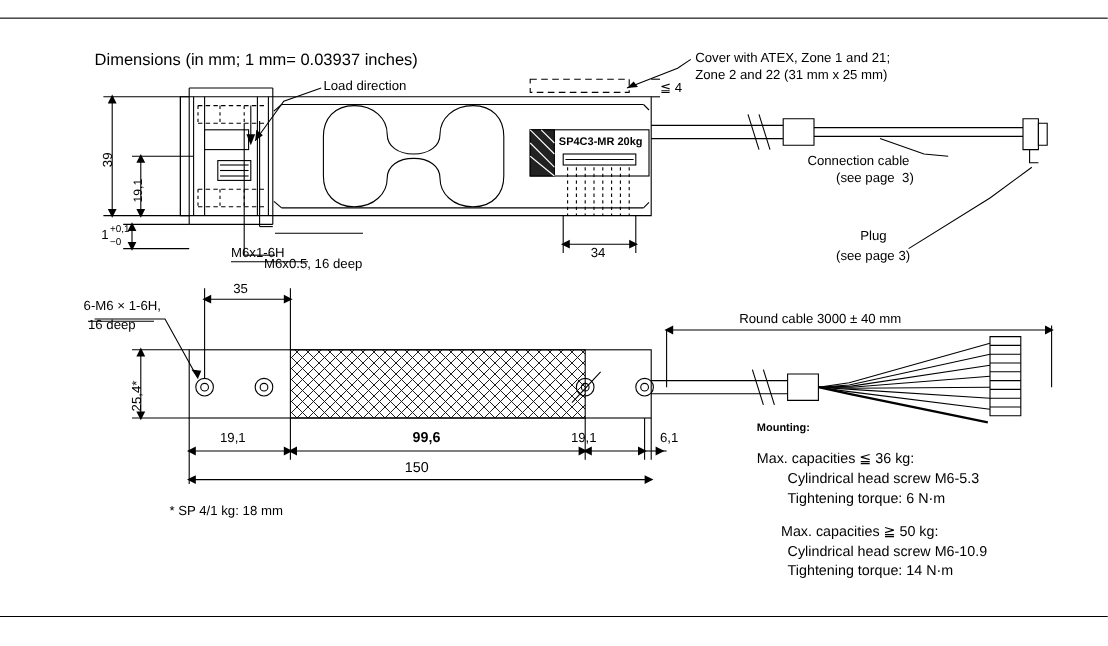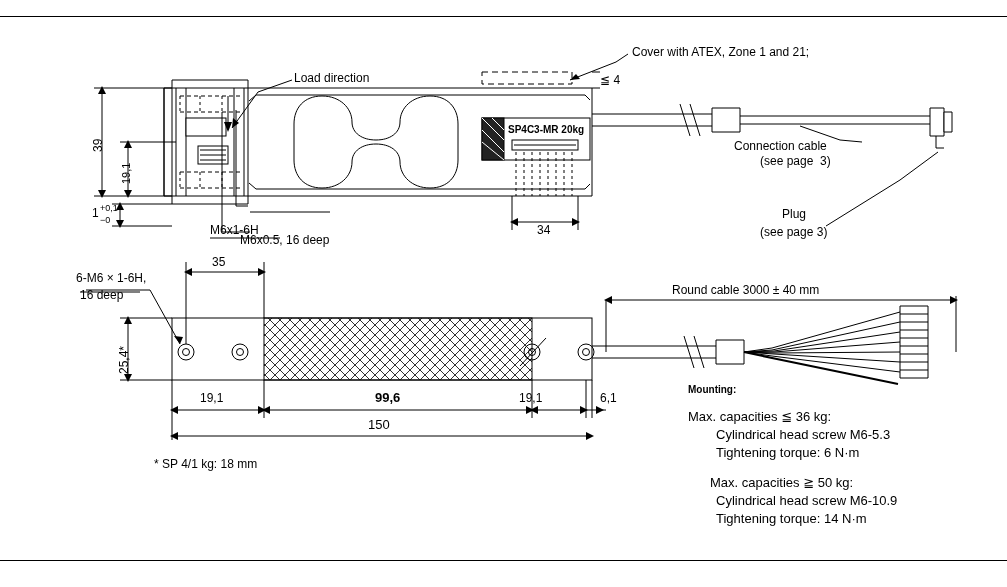--- a/index.html
+++ b/index.html
@@ -58,20 +58,21 @@
 </style>
 </head>
 <body>
 
 <div id="page">
 
   <div class="rule hline" id="top-border"></div>
   <div class="rule hline" id="bottom-border"></div>
   <div id="footer-band"></div>
 
+  <div class="txt t15" style="left:86px; top:46px;">Dimensions (in mm; 1 mm= 0.03937 inches)</div>
 
   <svg id="top-view" style="left:0px; top:0px; width:1007px; height:300px;">
     <g fill="none" stroke="#000" stroke-width="1">
 
       <path d="M164,88 L592,88 L592,196 L164,196 Z"></path>
 
       <path d="M256,95 L585,95"></path>
       <path d="M256,189 L585,189"></path>
       <path d="M256,95 L249,101"></path>
       <path d="M256,189 L249,183"></path>
@@ -147,20 +148,21 @@
     </g>
   </svg>
 
   <svg style="left:0; top:0; width:1007px; height:120px;">
     <g stroke="#000" stroke-width="1" fill="none">
       <path d="M570,80 L616,62 L628,54"></path>
       <path d="M570,80 l10,-1 l-4,-5" fill="#000" stroke="none"></path>
     </g>
   </svg>
   <div class="txt t12" style="left:632px; top:46px;">Cover with ATEX, Zone 1 and 21;</div>
+  <div class="txt t12" style="left:632px; top:62px;">Zone 2 and 22 (31 mm x 25 mm)</div>
 
   <div class="txt t12" style="left:600px; top:74px;">≦ 4</div>
   <svg style="left:0; top:0; width:1007px; height:120px;">
     <g stroke="#000" stroke-width="1">
       <path d="M592,72 L600,72"></path>
       <path d="M592,88 L600,88"></path>
     </g>
   </svg>
 
   <svg style="left:0; top:0; width:1007px; height:160px;">

